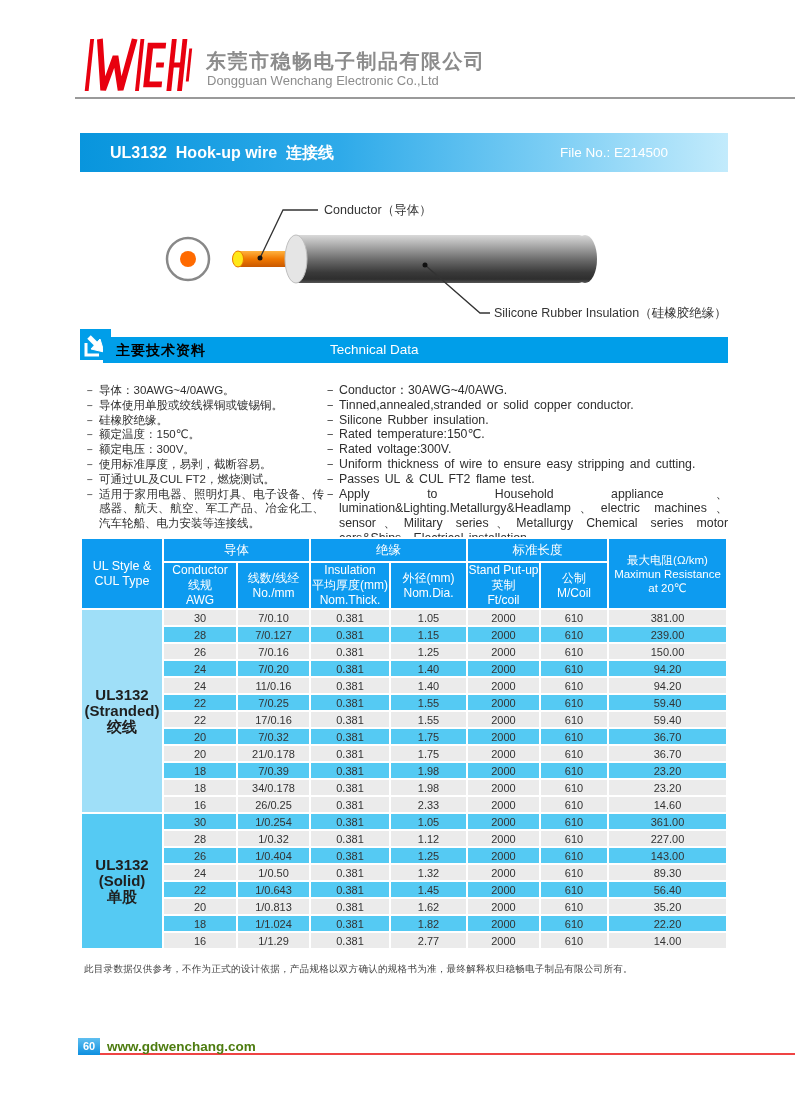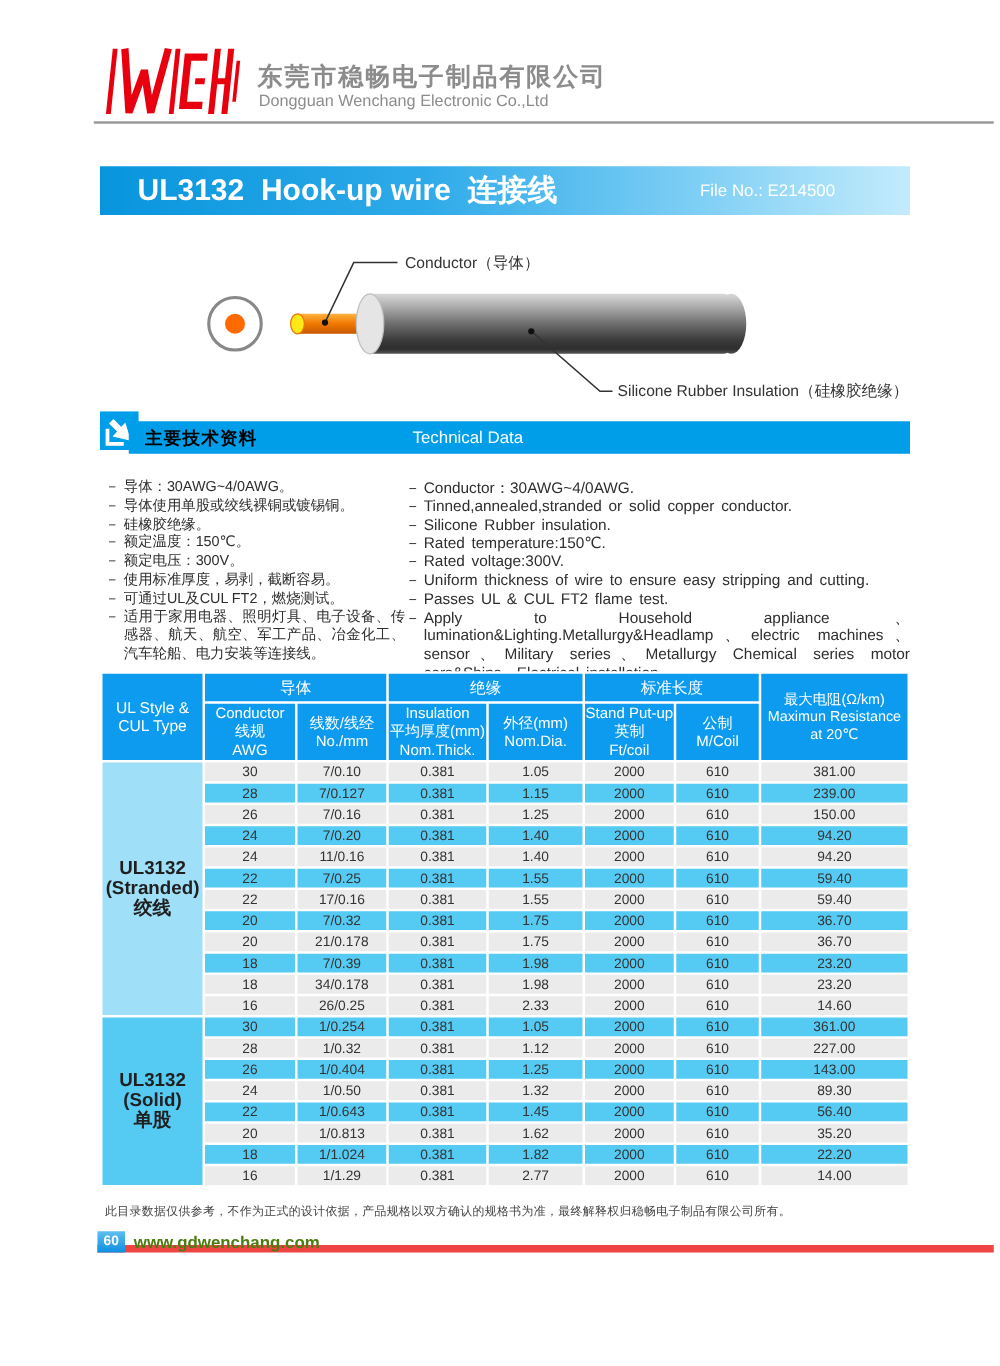--- a/index.html
+++ b/index.html
@@ -11,21 +11,21 @@
   }
   
   .logo { position:absolute; left:76px; top:36px; width:118px; height:58px; }
   .company-cn { position:absolute; left:206px; top:48px; font-size:20px; font-weight:bold;
                 color:#8C8C8C; letter-spacing:1.5px; }
   .company-en { position:absolute; left:207px; top:73px; font-size:13px; color:#8C8C8C; }
   .top-rule { position:absolute; left:75px; top:97px; width:720px; height:2px; background:#9A9A9A; }
   
   .banner { position:absolute; left:80px; top:133px; width:648px; height:39px;
             background:linear-gradient(90deg,#0895DD 0%,#2EAAE9 40%,#7ACDF4 72%,#C3EBFC 100%); }
-  .banner-title { position:absolute; left:30px; top:0; line-height:39px; font-size:24px;
+  .banner-title { position:absolute; left:30px; top:0; line-height:39px; font-size:16px;
                   font-weight:bold; color:#fff; white-space:pre; }
   .banner-fileno { position:absolute; left:480px; top:0; line-height:39px; font-size:13.5px; color:#fff; }
   
   .diagram { position:absolute; left:80px; top:188px; width:648px; height:142px; }
   
   .section-icon { position:absolute; left:80px; top:329px; width:31px; height:31px; }
   .section-bar { position:absolute; left:103px; top:337px; width:625px; height:26px; background:#009EE9; }
   .section-title-cn { position:absolute; left:13px; top:0; line-height:26px; font-size:14px;
                       font-weight:bold; color:#000000; letter-spacing:1px; }
   .section-title-en { position:absolute; left:227px; top:0; line-height:26px; font-size:13.5px; color:#fff; }
@@ -45,22 +45,22 @@
   .spec-table th .l1 { display:block; font-size:12.5px; line-height:15px; }
   .spec-table th .l2 { display:block; font-size:12px; line-height:15px; }
   .spec-table th .l3 { display:block; font-size:11.5px; line-height:14px; }
   .spec-table tbody td { height:15px; padding:0; font-size:11px; color:#333;
                          background:#EBEBEB; text-align:center; vertical-align:middle; }
   .spec-table tbody tr.hl td { background:#55CAF3; }
   .spec-table tbody td.cat { background:#9FDFF8; color:#1F1F1F; font-size:15px;
                              font-weight:bold; line-height:16px; }
   
   .note { position:absolute; left:84px; top:963px; font-size:9.5px; color:#444; letter-spacing:0.3px; }
-  .page-footer { position:absolute; left:78px; top:985px; width:717px; height:17px;
-                 border-bottom:6px solid #ef4444; }
+  .page-footer { position:absolute; left:78px; top:1038px; width:717px; height:17px;
+                 border-bottom:2px solid #ef4444; }
   .page-badge { position:absolute; left:0; top:0; width:22px; height:17px;
                 background:linear-gradient(180deg,#5FBFF0,#0D8FE0);
                 color:#fff; font-size:11px; font-weight:bold; text-align:center; line-height:17px; }
   .site-url { position:absolute; left:29px; top:0; line-height:17px; font-size:13.5px;
               font-weight:bold; color:#4d7c0f; }
 </style>
 </head>
 <body>
 
 <div class="page">

